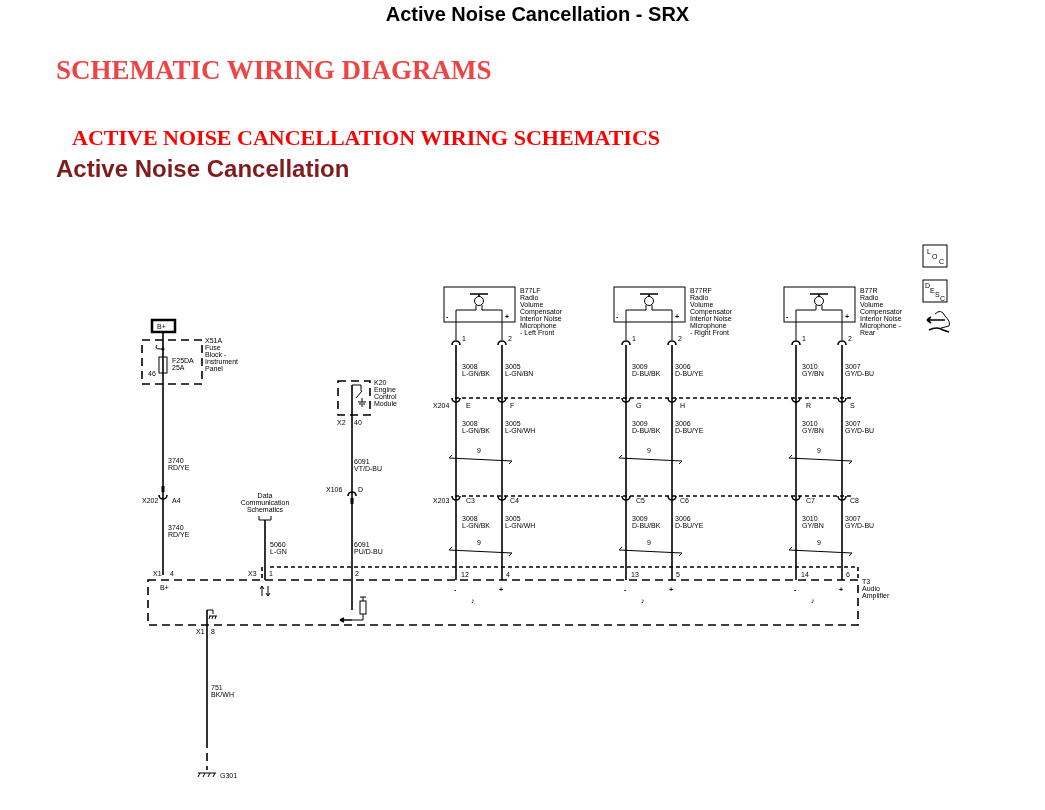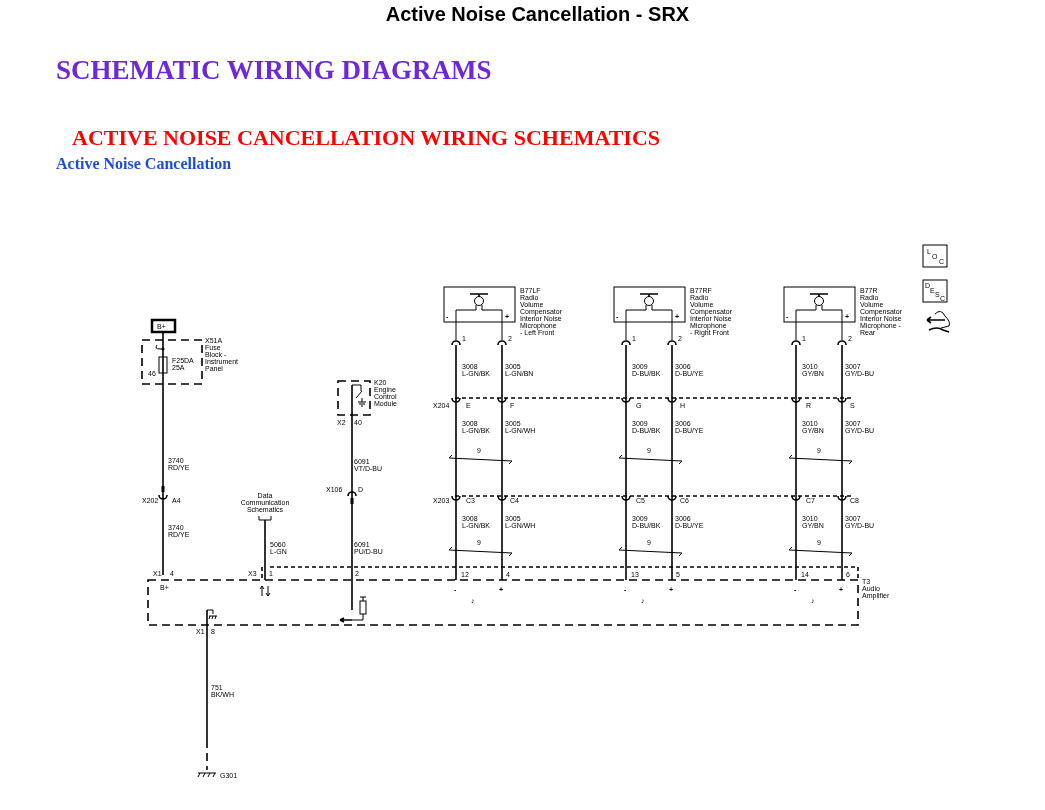--- a/index.html
+++ b/index.html
@@ -1,23 +1,23 @@
 <!DOCTYPE html>
 <html><head>
 <meta charset="utf-8">
 <style>
   html, body { margin: 0; padding: 0; background: #ffffff; }
   body { width: 1045px; height: 810px; position: relative; overflow: hidden; }
   .page-title {
     position: absolute; left: 0; top: 3px; width: 1075px; text-align: center;
     font-family: "Liberation Sans", sans-serif; font-weight: bold; font-size: 20px; color: #000;
   }
-  .h1 { position: absolute; left: 56px; top: 55px; font-family: "Liberation Serif", serif; font-weight: bold; font-size: 27px; color: #6d28d9; margin: 0; }
+  .h1 { position: absolute; left: 56px; top: 55px; font-family: "Liberation Serif", serif; font-weight: bold; font-size: 27px; color: #ef4444; margin: 0; }
   .h2 { position: absolute; left: 56px; top: 109px; font-family: "Liberation Serif", serif; font-weight: bold; font-size: 22px; color: #ff0000; margin: 16px; }
-  .h3 { position: absolute; left: 56px; top: 155px; font-family: Liberation Serif, serif; font-weight: bold; font-size: 16px; color: #1d4ed8; margin: 0; }
+  .h3 { position: absolute; left: 56px; top: 155px; font-family: Liberation Sans, sans-serif; font-weight: bold; font-size: 24px; color: #7f1d1d; margin: 0; }
   svg.diagram { position: absolute; left: 0; top: 0; }
   svg text { font-family: "Liberation Sans", sans-serif; font-size: 7px; fill: #000; }
   .wire { stroke: #000; stroke-width: 1.6; fill: none; }
   .thin { stroke: #000; stroke-width: 1; fill: none; }
   .dash { stroke: #000; stroke-width: 1.6; fill: none; stroke-dasharray: 8 5; }
   .dot { stroke: #000; stroke-width: 1.6; fill: none; stroke-dasharray: 4 3; }
 </style>
 </head>
 <body>
 

